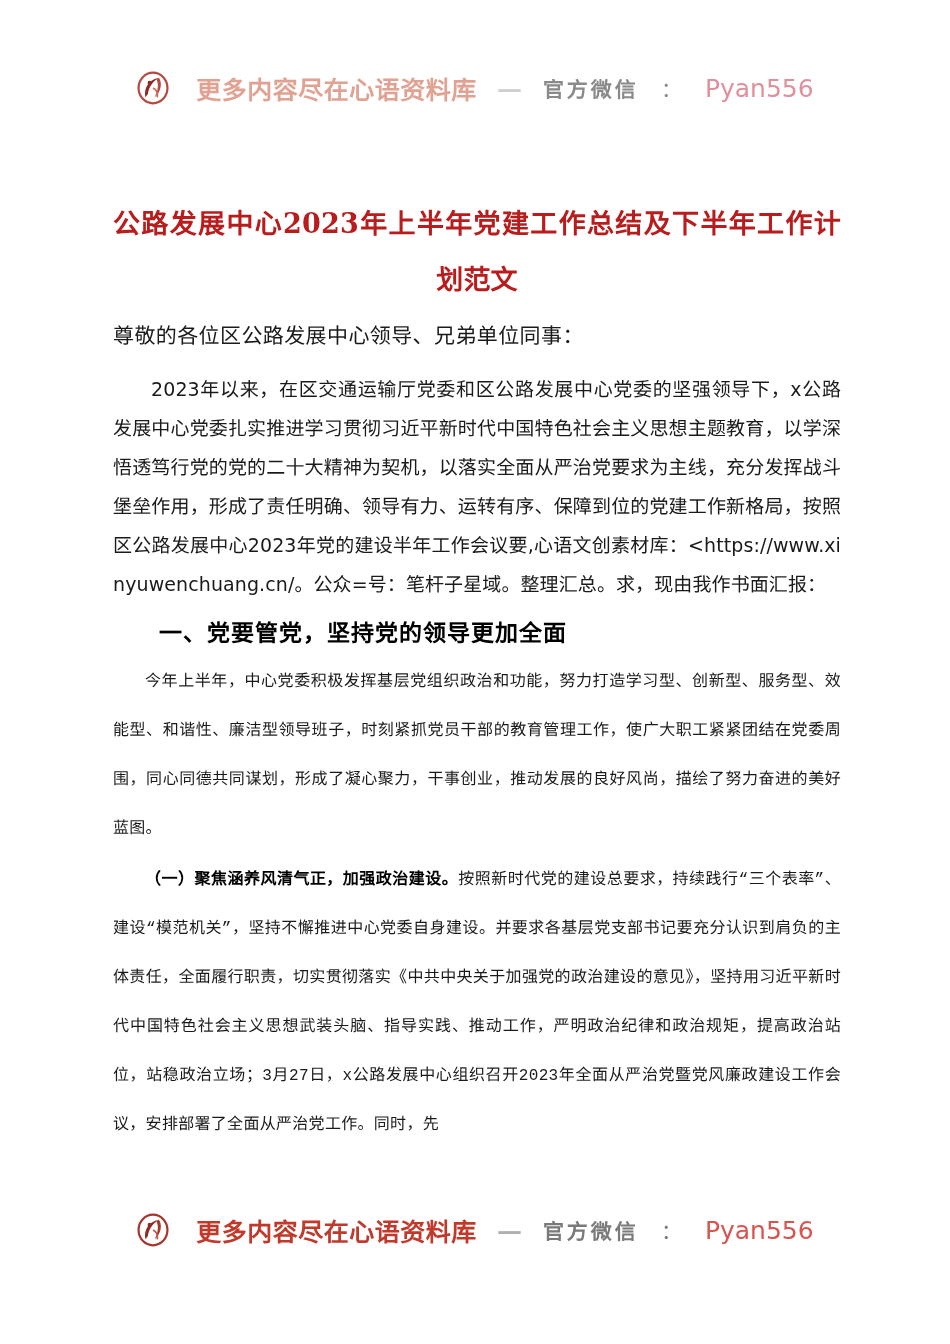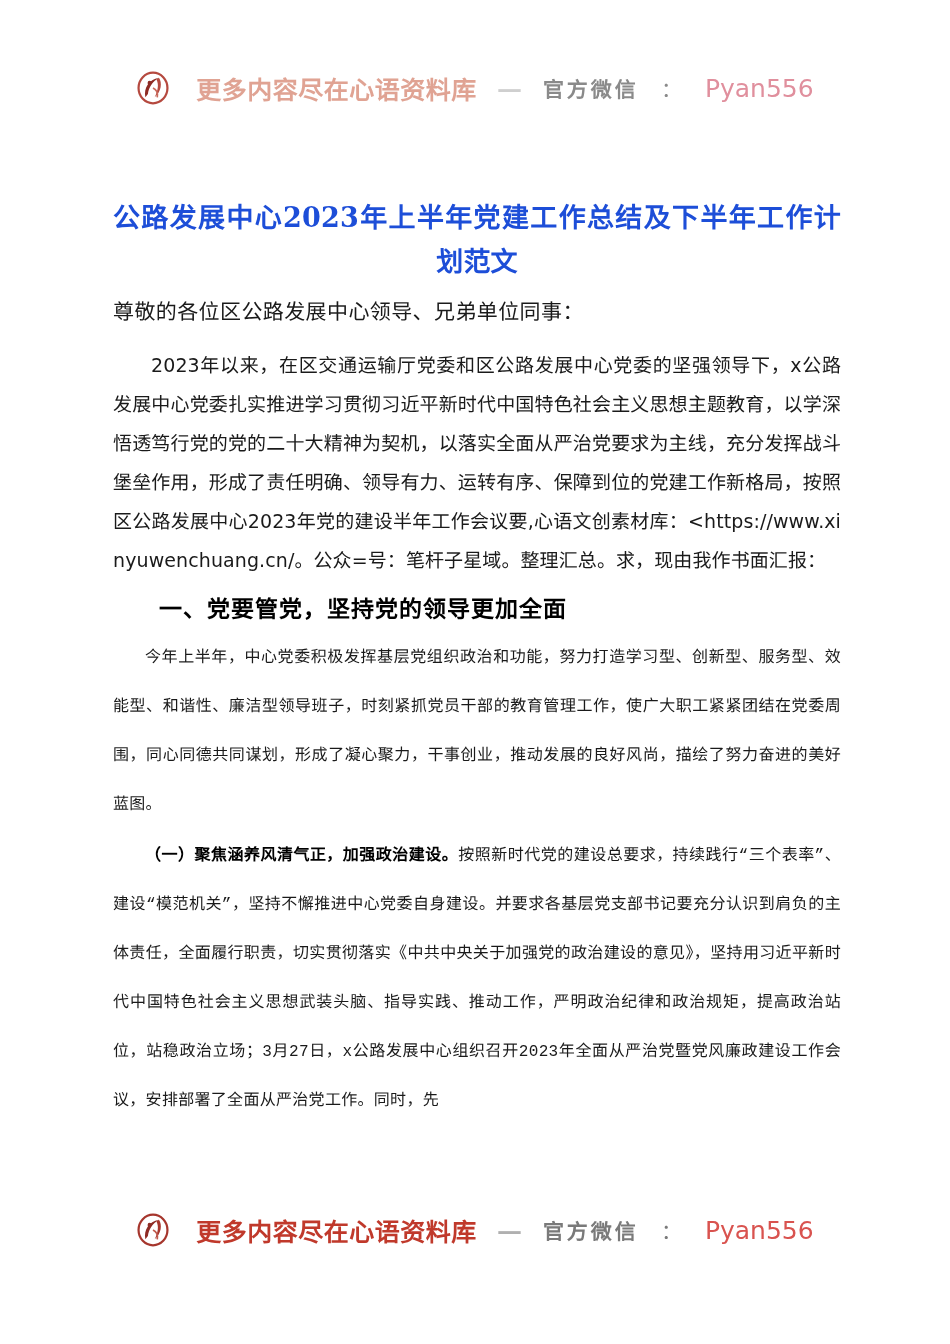--- a/index.html
+++ b/index.html
@@ -91,22 +91,22 @@
     position: absolute;
     left: 113px;
     top: 196px;
     width: 728px;
   }
 
   .doc-title {
     font-family: "DejaVu Serif", "Liberation Serif", serif;
     font-weight: bold;
     font-size: 27px;
-    line-height: 44px;
-    color: #1d4ed8;
+    line-height: 56px;
+    color: #b91c1c;
     text-align: justify;
     text-align-last: center;
     margin: 0 0 10px 0;
     letter-spacing: 0.2px;
   }
 
   .salutation {
     font-family: Liberation Mono, monospace;
     font-size: 21px;
     line-height: 40px;

